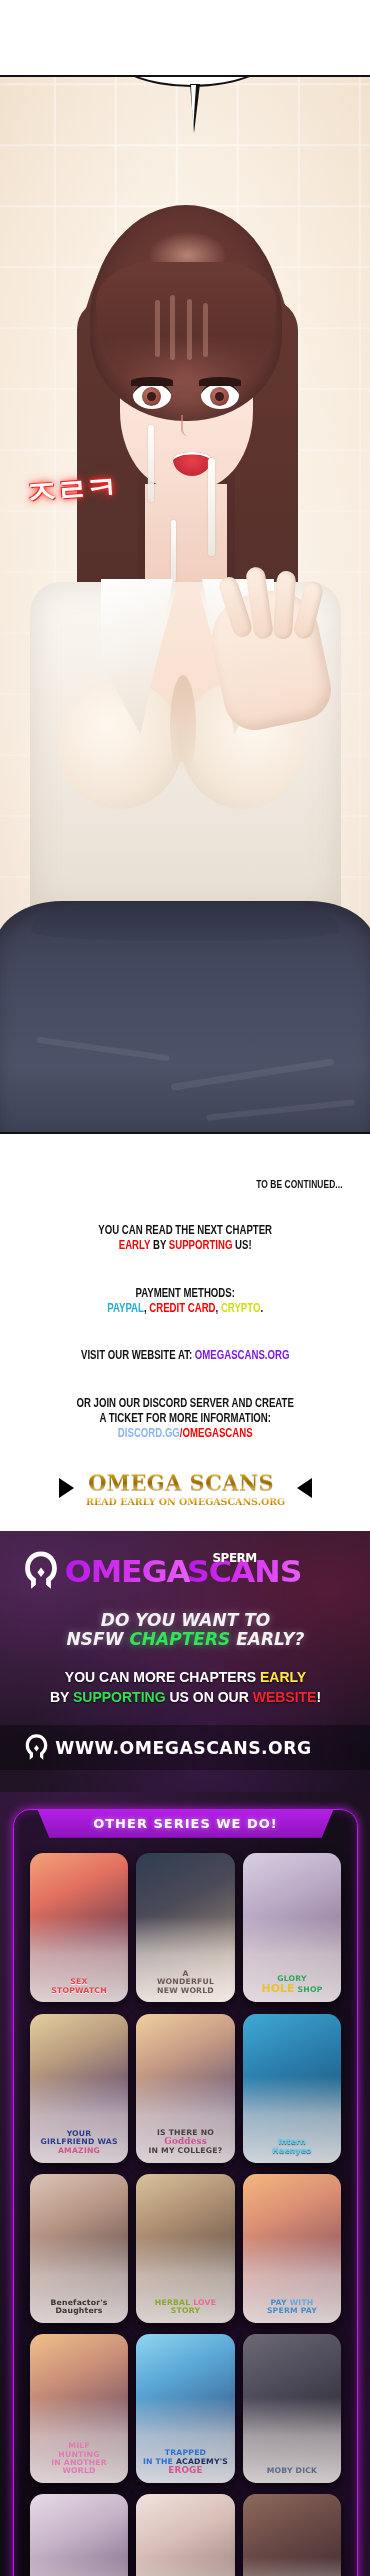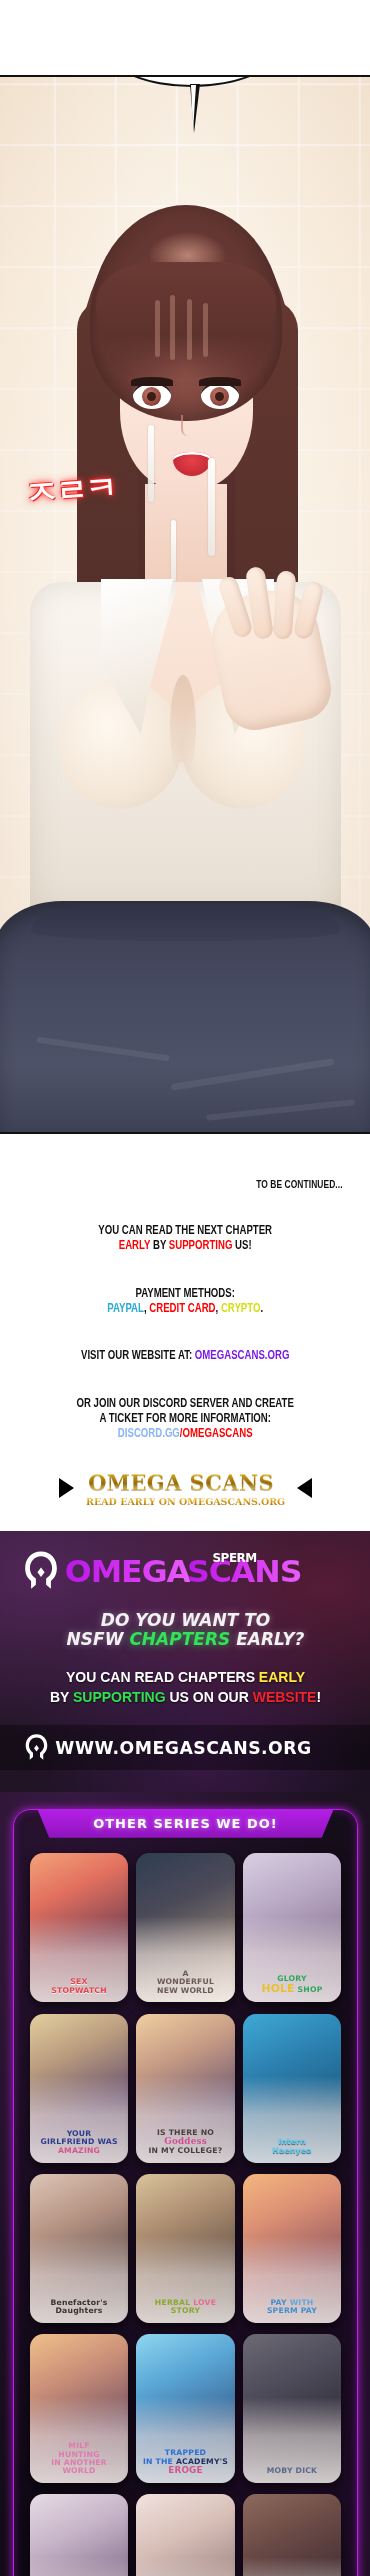--- a/index.html
+++ b/index.html
@@ -515,21 +515,21 @@
         <span class="nsfw-tag">SPERM</span>
       </div>
     </div>
 
     <div class="promo-head">
       <div>DO YOU WANT TO</div>
       <div><span>NSFW </span><span class="green">CHAPTERS</span><span> EARLY?</span></div>
     </div>
 
     <div class="promo-body">
-      <div><span>YOU CAN READ CHAPTERS </span><span class="y">EARLY</span></div>
+      <div><span>YOU CAN MORE CHAPTERS </span><span class="y">EARLY</span></div>
       <div><span>BY </span><span class="g">SUPPORTING</span><span> US ON OUR </span><span class="r">WEBSITE</span><span>!</span></div>
     </div>
 
     <div class="url-bar">
       <svg class="url-mark" viewBox="0 0 100 106">
         <path d="M50 4C26 4 10 22 10 46c0 14 6 25 15 32v20l12-10v-16C28 66 22 57 22 46c0-17 12-30 28-30s28 13 28 30c0 11-6 20-15 26v16l12 10V78c9-7 15-18 15-32C90 22 74 4 50 4z" fill="#ffffff"></path>
         <path d="M50 44l9 12-9 12-9-12z" fill="#ffffff"></path>
       </svg>
       <span class="url-text">WWW.OMEGASCANS.ORG</span>
     </div>

